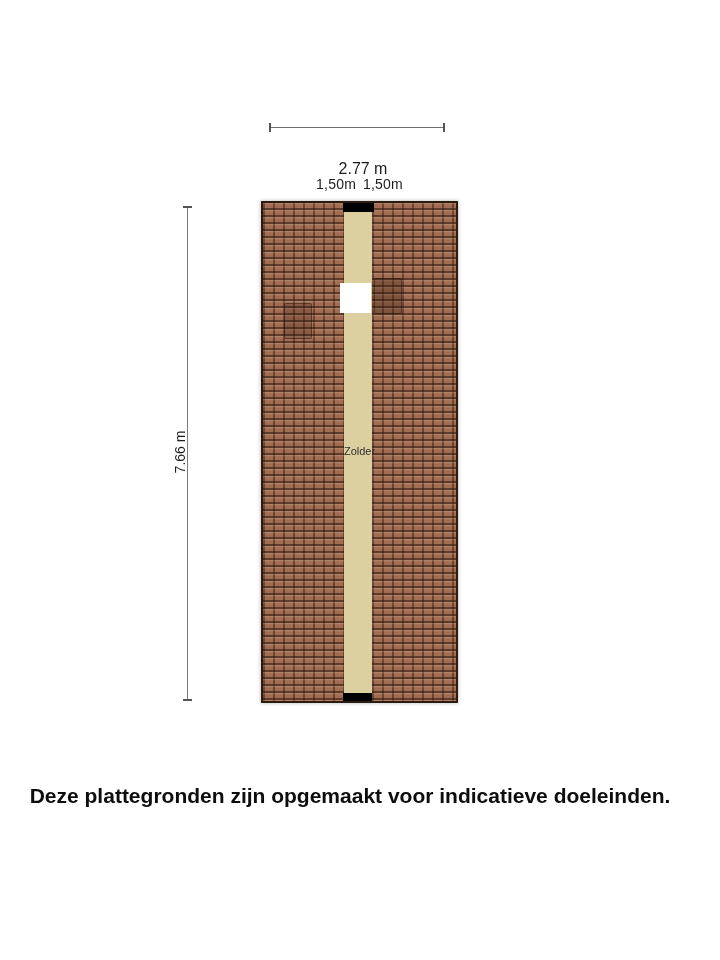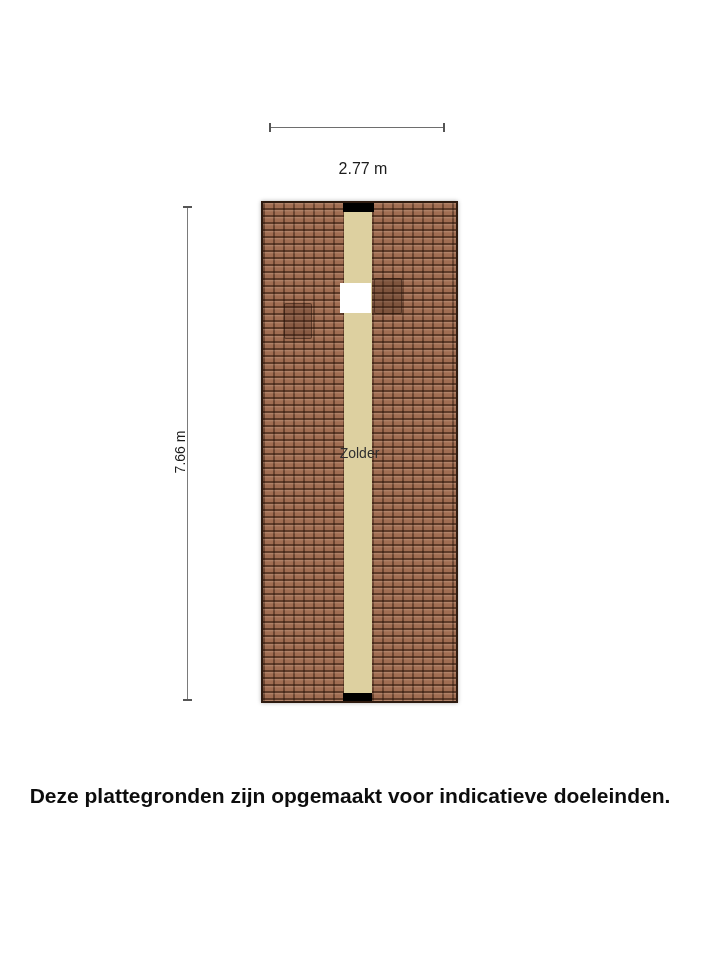--- a/index.html
+++ b/index.html
@@ -87,21 +87,21 @@
   .skylight {
     position: absolute; width: 26px; height: 34px;
     background: rgba(50,25,12,0.30);
     border: 1px solid rgba(35,17,8,0.45);
     border-radius: 2px;
   }
   .skylight.right { left: 111px; top: 75px; }
   .skylight.left  { left: 21px;  top: 100px; background: rgba(50,25,12,0.22); }
   .room-label {
     position: absolute; left: 0; right: 0; top: 242px;
-    text-align: center; font-size: 14px; color: #2f2f2f;
+    text-align: center; font-size: 11px; color: #2f2f2f;
   }
 
   
   .disclaimer {
     position: absolute; left: 0; top: 781px; width: 700px;
     text-align: center; font-weight: bold; font-size: 21px; line-height: 30px;
     color: #0d0d0d;
   }
 </style>
 </head>
@@ -110,20 +110,23 @@
 <div class="canvas">
 
   <div class="dim-top-line">
     <span class="tick left"></span>
     <span class="tick right"></span>
   </div>
   <div class="dim-top-label">
     <span>2.77 m</span>
   </div>
 
+  <div class="strip-labels">
+    <span>1,50m</span><span class="gap"></span><span>1,50m</span>
+  </div>
 
   <div class="dim-side-line">
     <span class="tick top"></span>
     <span class="tick bottom"></span>
   </div>
   <div class="dim-side-label">7.66 m</div>
 
   <div class="plan">
     <div class="tiles left"></div>
     <div class="strip"></div>

